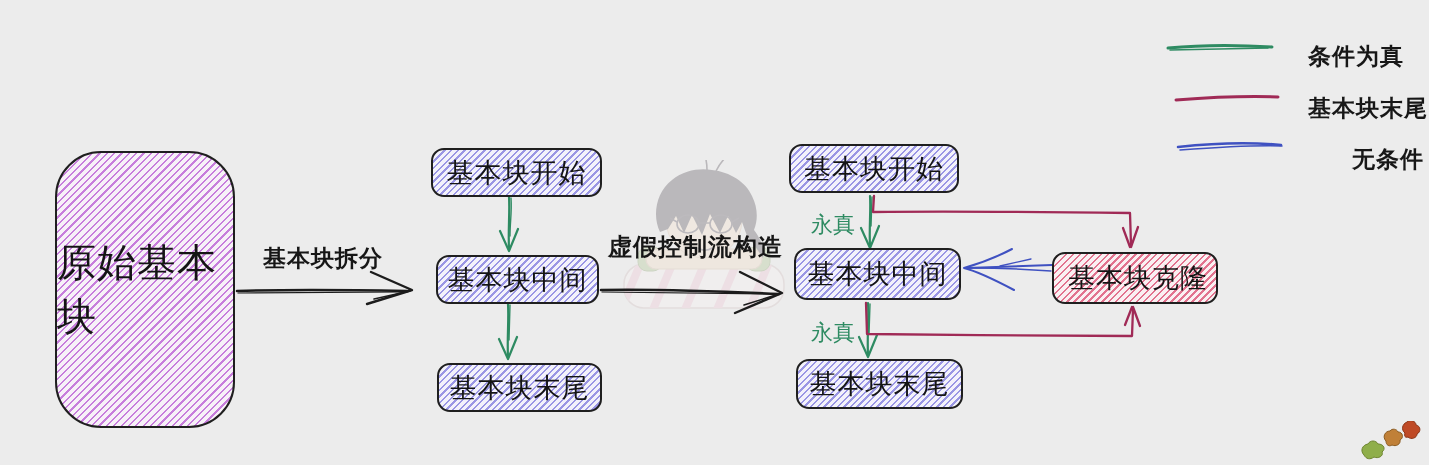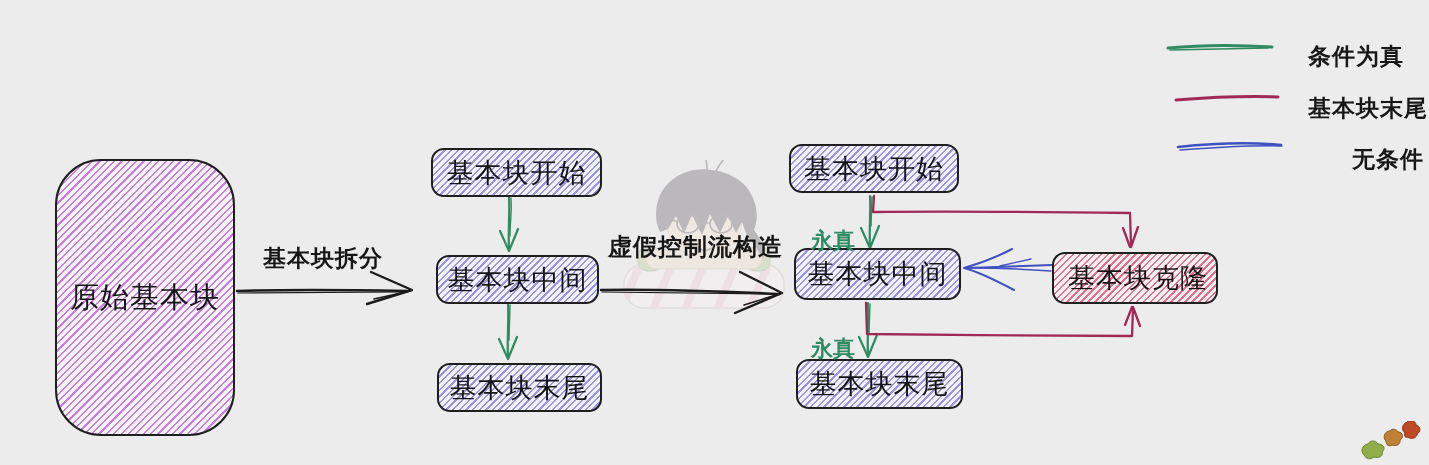--- a/index.html
+++ b/index.html
@@ -18,21 +18,21 @@
   .block{
     position:absolute;
     border:2.6px solid #1f1f1f;
     border-radius:13px;
     display:flex;align-items:center;justify-content:center;
     font-weight:400;color:#141414;
     z-index:3;
     box-sizing:border-box;
     letter-spacing:1px;
   }
-  .block.big{border-radius:46px;font-size:29px;margin-top:8px;}
+  .block.big{border-radius:46px;font-size:39px;}
   .block.small{font-size:27px;}
   .hatch-purple{
     background:repeating-linear-gradient(135deg,
       #f7f1f8 0px,#f7f1f8 3.6px,
       var(--purple-hatch,#c77edc) 3.6px,var(--purple-hatch,#c77edc) 5.2px);
   }
   .hatch-peri{
     background:repeating-linear-gradient(135deg,
       #f3f2fb 0px,#f3f2fb 3px,
       var(--periwinkle-hatch,#9a96e4) 3px,var(--periwinkle-hatch,#9a96e4) 4.7px);
@@ -43,24 +43,23 @@
       var(--pink-hatch,#e2738f) 3.2px,var(--pink-hatch,#e2738f) 4.9px);
   }
   
   .edge-label{
     position:absolute;z-index:4;
     font-size:23px;font-weight:600;color:#161616;
     white-space:nowrap;letter-spacing:1px;
   }
   .always-true{
     position:absolute;z-index:4;
-    font-size:22px;font-weight:700;
+    font-size:22px;font-weight:400;
     color:var(--true-edge,#2e8b62);
     white-space:nowrap;
-    margin-top:16px;
   }
   
   .legend-label{
     position:absolute;z-index:4;
     font-size:23px;font-weight:700;color:#171717;
     white-space:nowrap;letter-spacing:1px;margin-top:8px;
   }
   
   svg.edges{
     position:absolute;left:0;top:0;z-index:2;

